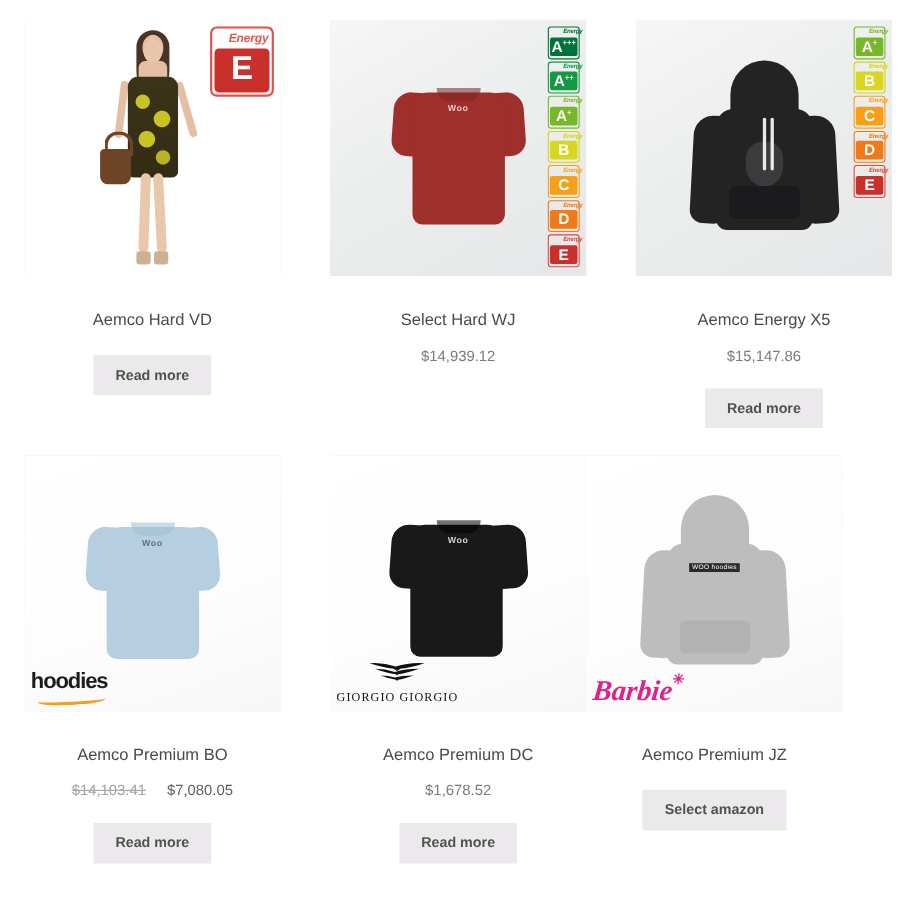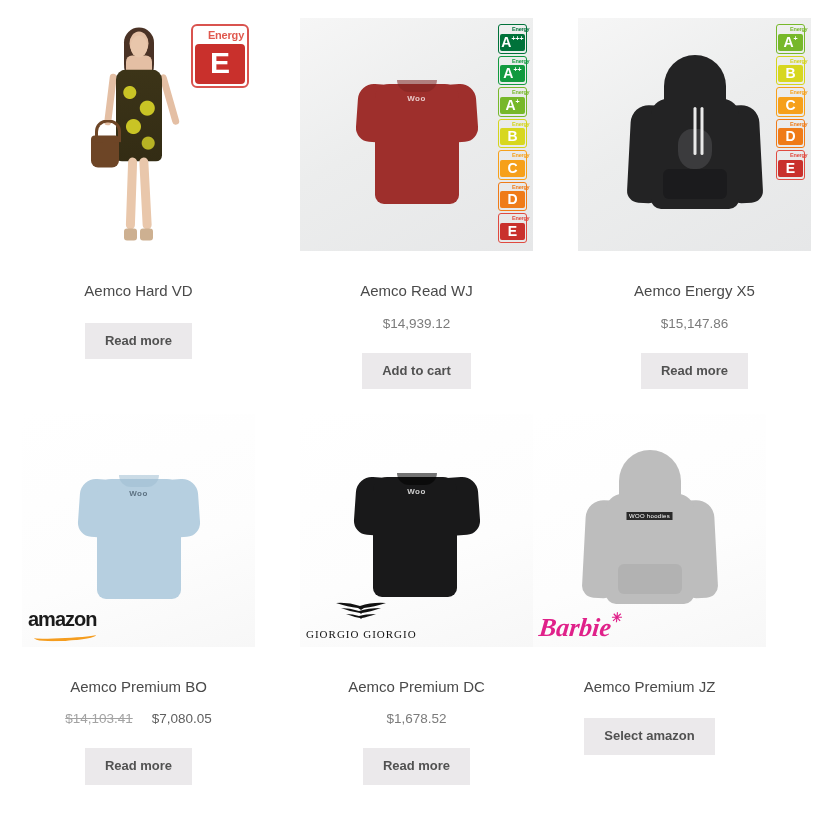--- a/index.html
+++ b/index.html
@@ -195,20 +195,21 @@
     border-radius: 3px;
     padding: 1px 1px 2px 1px;
     border: 1px solid rgba(0,0,0,.12);
     text-align: center;
     line-height: 1;
   }
   .energy-badge .e-word {
     display: block;
     font-size: 5.5px;
     font-weight: bold;
+    font-style: italic;
     padding: 1px 0 1px;
     letter-spacing: -.2px;
     margin-left: 12px;
   }
   .energy-badge .e-grade {
     display: block;
     color: #fff;
     font-size: 14px;
     font-weight: bold;
     padding: 1px 0 2px;
@@ -367,23 +368,22 @@
         <div class="energy-badge" style="border-color:#ef7b18">
           <span class="e-word" style="color:#ef7b18">Energy</span>
           <span class="e-grade" style="background:#ef7b18"><span>D</span><sup></sup></span>
         </div>
         <div class="energy-badge" style="border-color:#e04a3f">
           <span class="e-word" style="color:#e04a3f">Energy</span>
           <span class="e-grade" style="background:#c9302c"><span>E</span><sup></sup></span>
         </div>
       </div>
     </div>
-    <h2 class="product-title">Aemco Read WJ</h2>
+    <h2 class="product-title">Select Hard WJ</h2>
     <div class="product-price">$14,939.12</div>
-    <button class="product-button">Add to cart</button>
   </div>
 
   <div class="product">
     <div class="thumb-wrap">
       <div class="thumb">
         <div class="hoodie black">
           <div class="hood"></div>
           <div class="armL"></div>
             <div class="armR"></div>
           <div class="torso"></div>
@@ -428,21 +428,21 @@
       <div class="thumb white">
         <div class="tee blue">
           <div class="sleeveL"></div>
             <div class="sleeveR"></div>
           <div class="body"></div>
             <div class="collar"></div>
           <div class="mark">Woo</div>
         </div>
       </div>
       <div class="brand-logo">
-        <div class="brand-amazon">amazon</div>
+        <div class="brand-amazon">hoodies</div>
         <div class="brand-amazon" style="position:relative;height:0">
           <span class="smile"></span>
         </div>
       </div>
     </div>
     <h2 class="product-title">Aemco Premium BO</h2>
     <div class="product-price">
       <del>$14,103.41</del><ins>$7,080.05</ins>
     </div>
     <button class="product-button">Read more</button>

